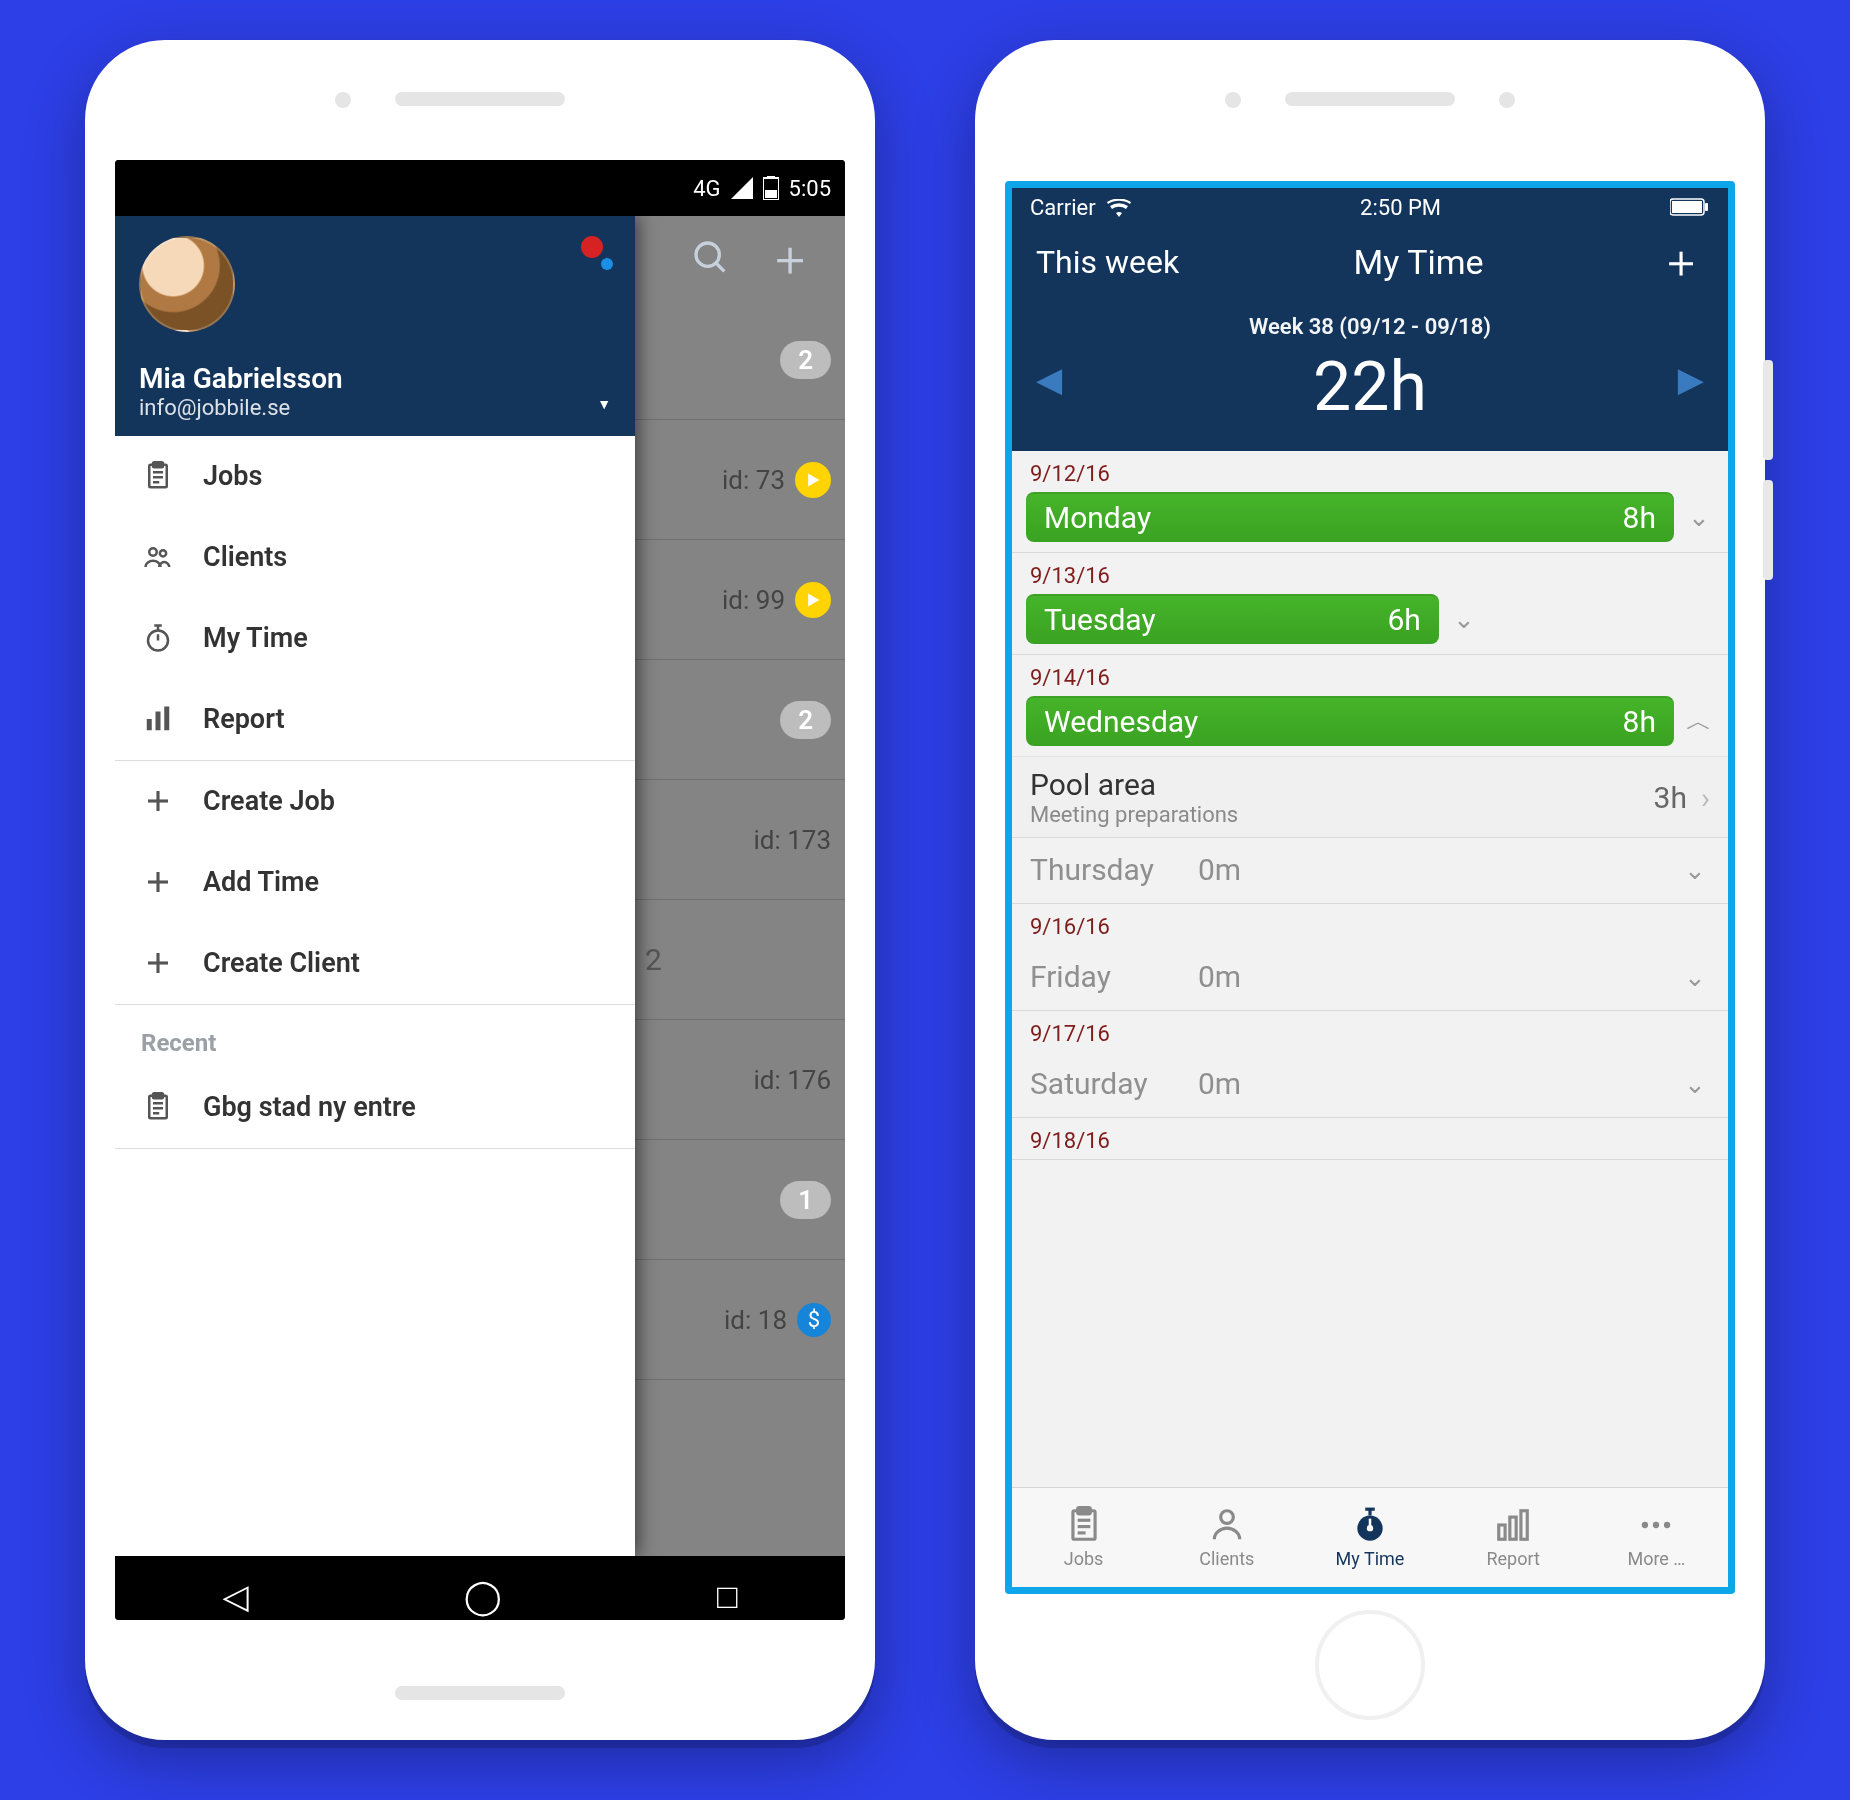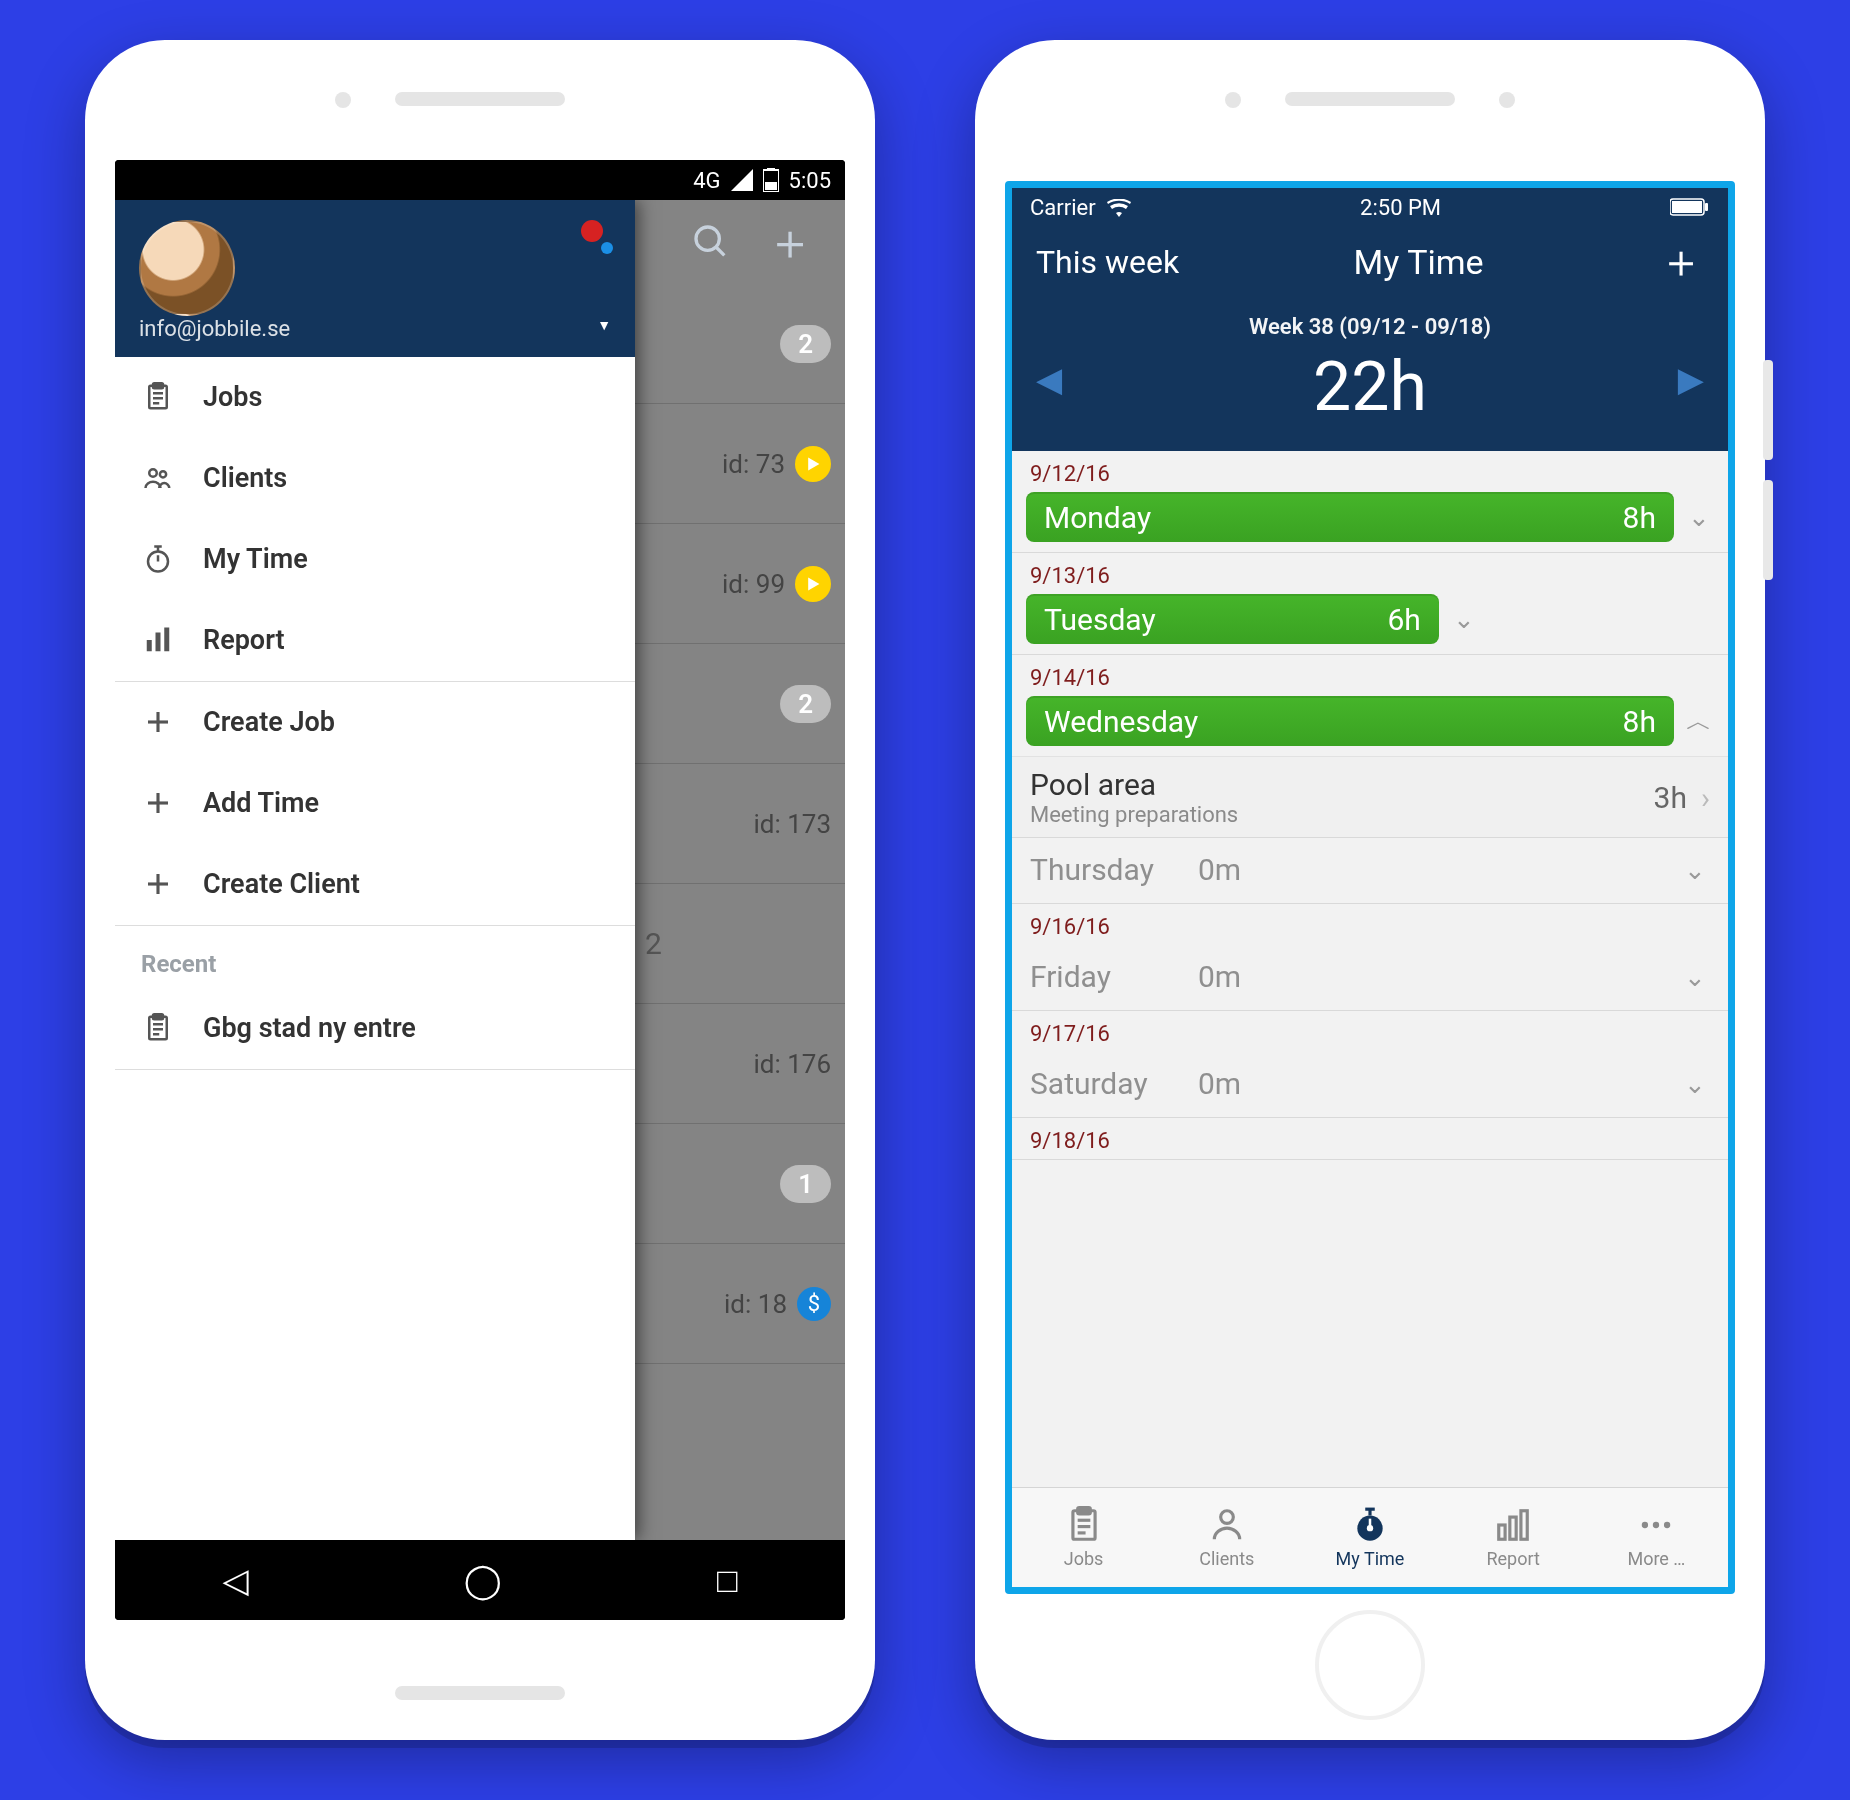--- a/index.html
+++ b/index.html
@@ -27,21 +27,21 @@
   .ios .earpiece::after { content:""; position:absolute; right:-60px; top:0; width:16px; height:16px; background:#e5e5e5; border-radius:50%;}
   .screen {
     position:absolute; left:30px; right:30px; top:120px; bottom:120px;
     background:#000; overflow:hidden; border-radius:4px;
   }
   .ios .screen { top:130px; bottom:146px; border:7px solid #0ea5e9;margin-top:11px;}
   .ios .sidebtn { position:absolute; right:-8px; width:10px; height:100px; background:#e8e8e8; border-radius:4px;}
   .ios .sidebtn.b1{top:320px}.ios .sidebtn.b2{top:440px}
 
   
-  .android-status { height:40px; background:#000; color:#fff; font-size:22px; display:flex; justify-content:flex-end; align-items:center; gap:10px; padding-right:14px;}
+  .android-status { height:56px; background:#000; color:#fff; font-size:22px; display:flex; justify-content:flex-end; align-items:center; gap:10px; padding-right:14px;}
   .android-body { position:relative; height:calc(100% - 40px - 80px); background:#f0f0f0; overflow:hidden;}
   .android-nav  { height:80px; background:#000; display:flex; align-items:center; justify-content:space-around;}
   .android-nav span{color:#fff;font-size:34px}
   .overlay { position:absolute; inset:0; background:rgba(0,0,0,.45); }
   .hdr-row { position:absolute; top:0; right:0; height:84px; display:flex; align-items:center; gap:34px; padding:0 30px; color:#dfe7ef; font-size:44px;}
   .joblist { position:absolute; top:84px; right:0; left:0; bottom:0; }
   .joblist .item{ height:120px; border-bottom:1px solid rgba(0,0,0,.15); display:flex; align-items:center; justify-content:flex-end; padding-right:14px; font-size:26px; color:#444;}
   .pill{background:#bdbdbd;color:#fff;border-radius:20px;padding:4px 18px;font-size:26px;font-weight:600}
   .playdot{width:36px;height:36px;border-radius:50%;background:#ffd400;display:inline-flex;align-items:center;justify-content:center;margin-left:10px}
   .playdot svg{width:16px;height:16px;fill:#fff}
@@ -164,20 +164,21 @@
               <span>id: 18</span>
               <span class="bluedot">$</span>
             </div>
           </div>
       </div>
 
       <div class="drawer">
         <div class="drawer-head">
           <div class="avatar"></div>
           <div class="notif"><span class="r"></span><span class="b"></span></div>
+          <div class="uname">Mia  Gabrielsson</div>
           <div class="uemail">info@jobbile.se</div>
           <div class="caret">▼</div>
         </div>
         <div class="menu" id="drawer-menu">
             <div class="mi">
        <span class="ic">
                 <svg width="30" height="30" viewBox="0 0 24 24" fill="none" stroke="#555" stroke-width="2">
                   <rect x="5" y="3" width="14" height="18" rx="1"></rect>
                   <rect x="8" y="1" width="8" height="4" rx="1" fill="#555"></rect>
                   <line x1="8" y1="9" x2="16" y2="9"></line>

